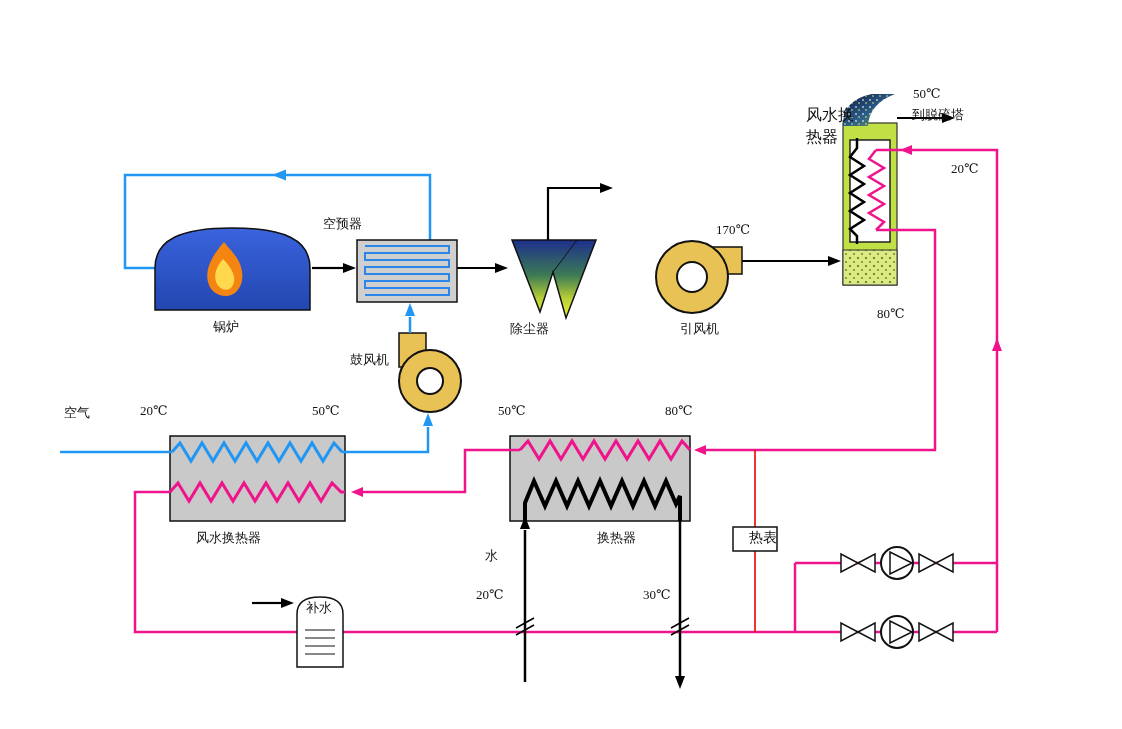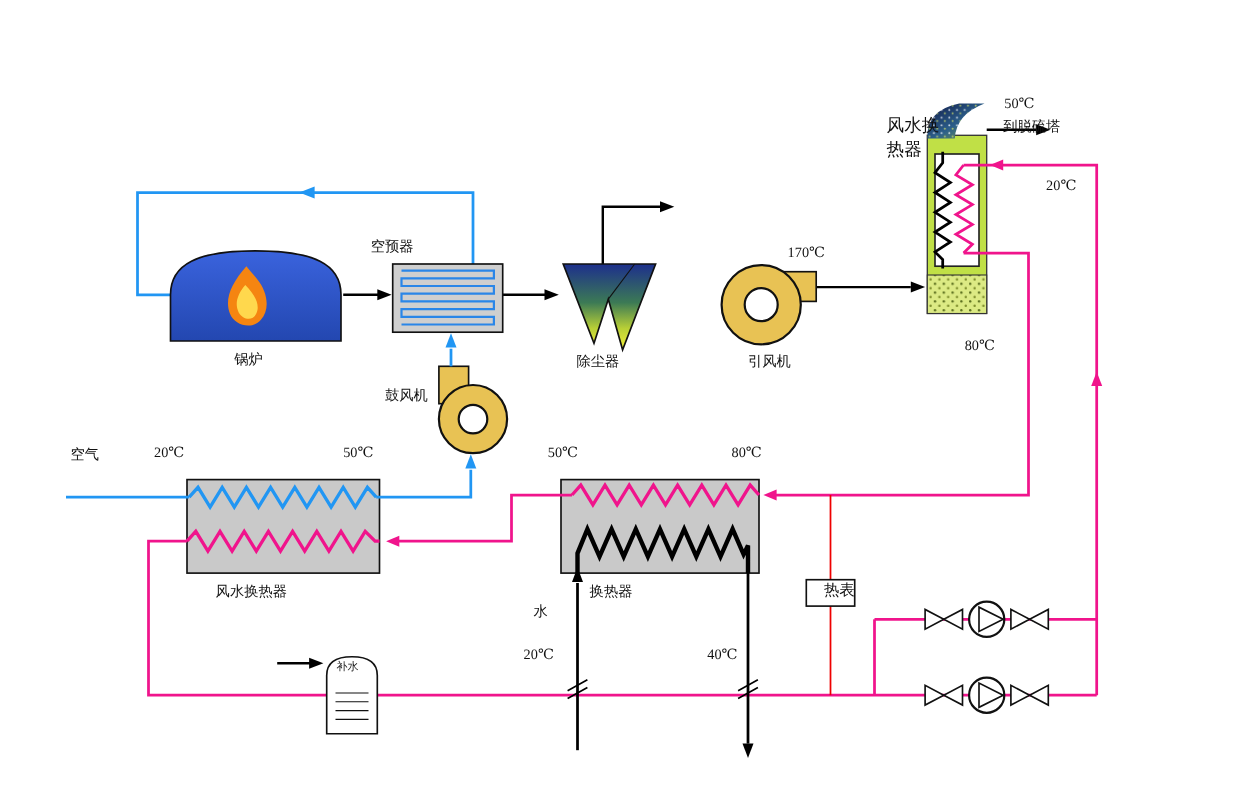--- a/index.html
+++ b/index.html
@@ -1,20 +1,20 @@
 <!DOCTYPE html>
 <html><head>
 <meta charset="utf-8">
 <style>
   html,body{margin:0;padding:0;background:#ffffff;}
   .diagram{position:relative;width:1122px;height:729px;background:#ffffff;overflow:hidden;
            font-family:"Liberation Serif","DejaVu Serif",serif;}
   .diagram svg{position:absolute;left:0;top:0;}
   .lbl{position:absolute;font-size:13px;color:#111;white-space:nowrap;line-height:1.15;}
-  .lbl.small{font-size:10px;}
+  .lbl.small{font-size:13px;}
   .lbl.meter{font-size:14px;width:60px;text-align:center;}
   .lbl.wrap{white-space:normal;width:52px;line-height:22px;font-size:16px;}
 </style>
 </head>
 <body>
 
 <div class="diagram">
 
 <svg width="1122" height="729" viewBox="0 0 1122 729">
   <defs>
@@ -173,32 +173,32 @@
       <polygon points="953,623 953,641 936,632"></polygon>
     </g>
   </g>
 </svg>
 
 <div class="lbl" style="left:64px;top:406px">空气</div>
 <div class="lbl" style="left:140px;top:404px">20℃</div>
 <div class="lbl" style="left:312px;top:404px">50℃</div>
 <div class="lbl" style="left:196px;top:531px">风水换热器</div>
 <div class="lbl" style="left:213px;top:320px">锅炉</div>
-<div class="lbl" style="left:337px;top:217px">空预器</div>
+<div class="lbl" style="left:323px;top:217px">空预器</div>
 <div class="lbl" style="left:350px;top:353px">鼓风机</div>
-<div class="lbl" style="left:524px;top:322px">除尘器</div>
+<div class="lbl" style="left:510px;top:322px">除尘器</div>
 <div class="lbl" style="left:680px;top:322px">引风机</div>
 <div class="lbl" style="left:716px;top:223px">170℃</div>
 <div class="lbl wrap" style="left:806px;top:104px">风水换热器</div>
 <div class="lbl" style="left:913px;top:87px">50℃</div>
 <div class="lbl" style="left:912px;top:108px">到脱硫塔</div>
 <div class="lbl" style="left:951px;top:162px">20℃</div>
 <div class="lbl" style="left:877px;top:307px">80℃</div>
 <div class="lbl" style="left:498px;top:404px">50℃</div>
 <div class="lbl" style="left:665px;top:404px">80℃</div>
-<div class="lbl" style="left:536px;top:531px">换热器</div>
+<div class="lbl" style="left:597px;top:531px">换热器</div>
 <div class="lbl" style="left:485px;top:549px">水</div>
 <div class="lbl" style="left:476px;top:588px">20℃</div>
-<div class="lbl" style="left:643px;top:588px">40℃</div>
+<div class="lbl" style="left:643px;top:588px">30℃</div>
 <div class="lbl meter" style="left:733px;top:530px">热表</div>
 <div class="lbl small" style="left:306px;top:601px">补水</div>
 
 </div>
 
 </body></html>

